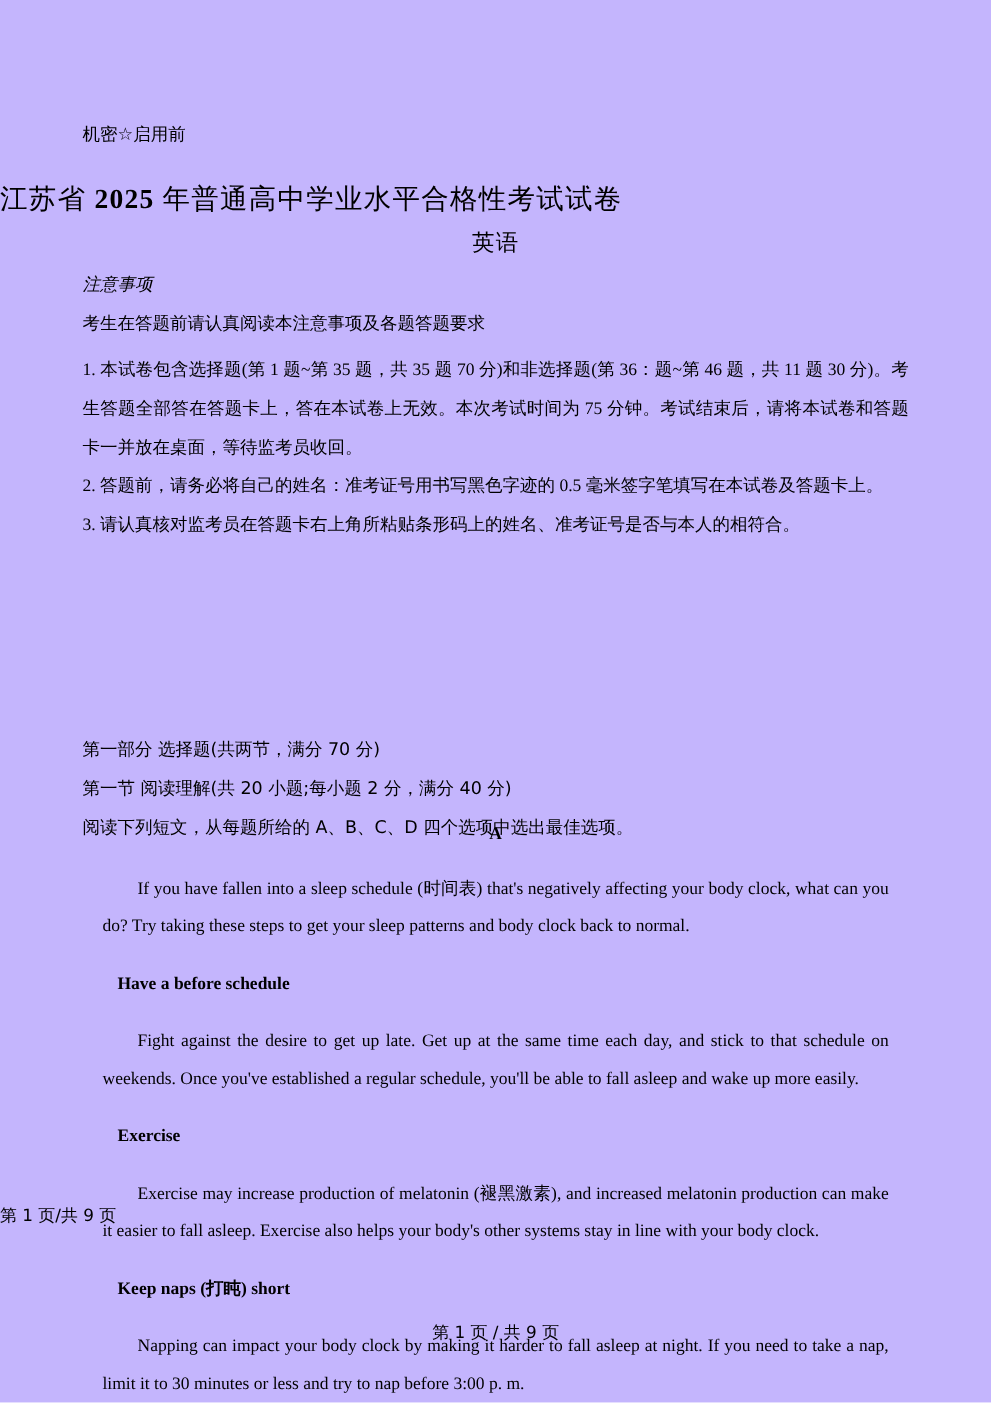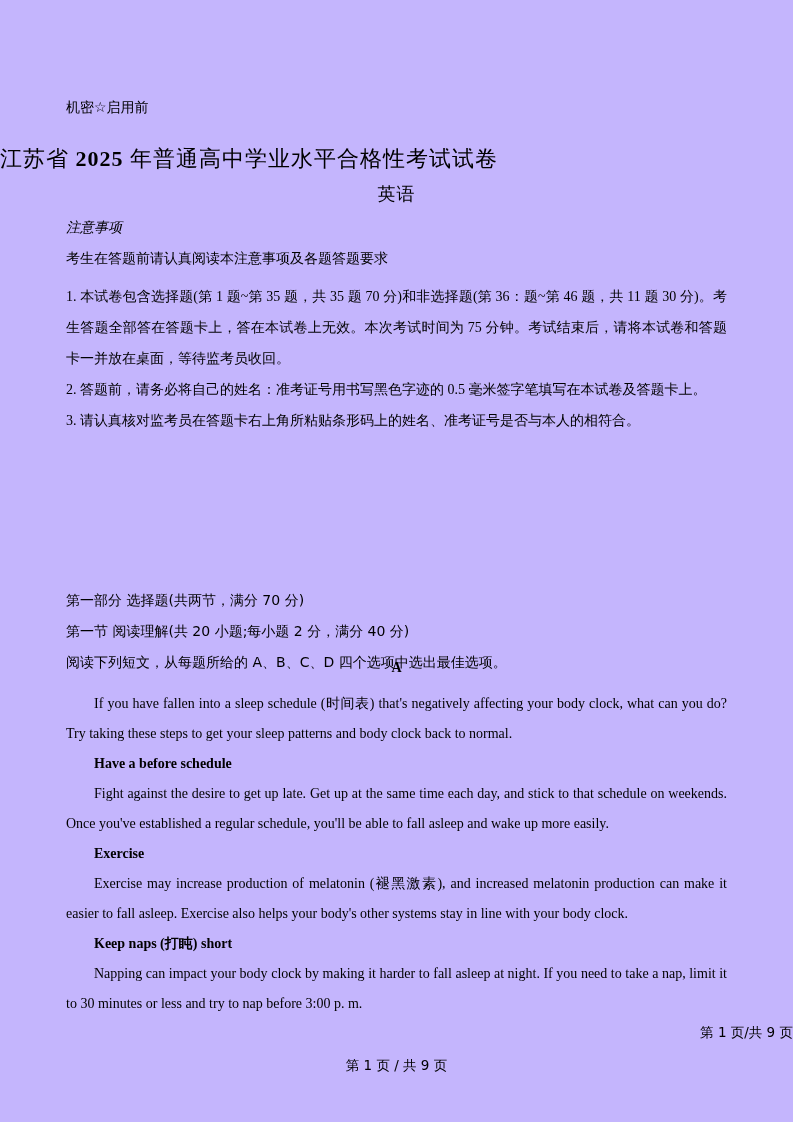--- a/index.html
+++ b/index.html
@@ -125,37 +125,37 @@
     font-size: 14px;
     font-weight: bold;
     line-height: 26px;
     margin-bottom: 8px;
   }
   .en-para {
     font-size: 14px;
     line-height: 30px;
     text-align: justify;
     text-indent: 28px;
-    margin: 0;
+    margin: 16px;
   }
   .en-head {
     font-size: 14px;
     font-weight: bold;
     line-height: 30px;
     margin: 0;
     text-indent: 28px;
   }
 
   
   .footer-a {
     position: absolute;
     left: 0;
-    top: 1024px;
-    width: 793px;
-    text-align: right;
+    top: 964px;
+    width: 793px;
+    text-align: left;
     font-family: "DejaVu Sans", "Liberation Sans", sans-serif;
     font-size: 13.5px;
     white-space: nowrap;
   }
   .footer-b {
     position: absolute;
     left: 0;
     top: 1057px;
     width: 793px;
     text-align: center;

